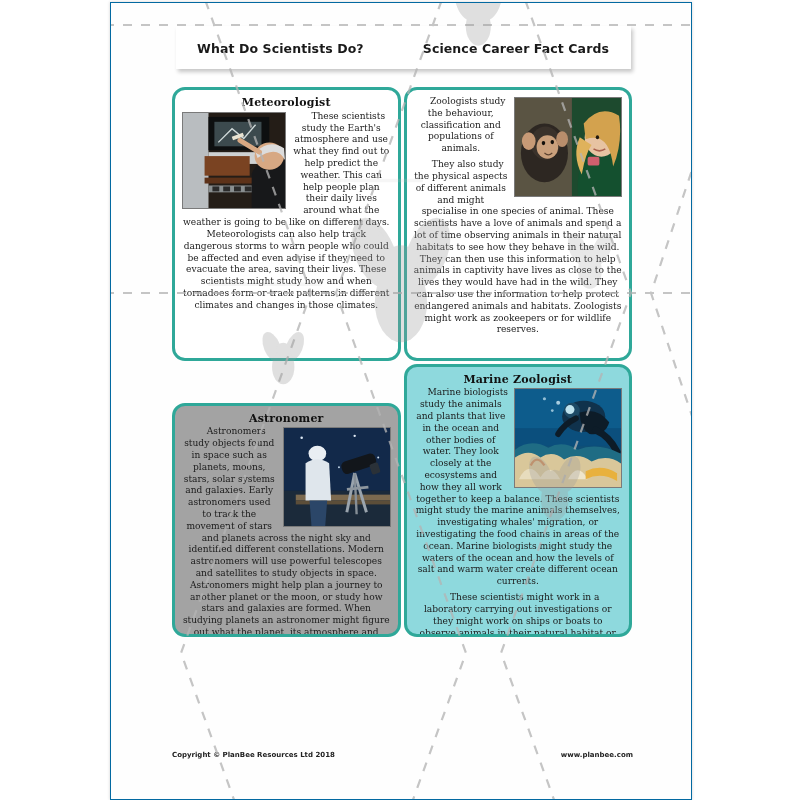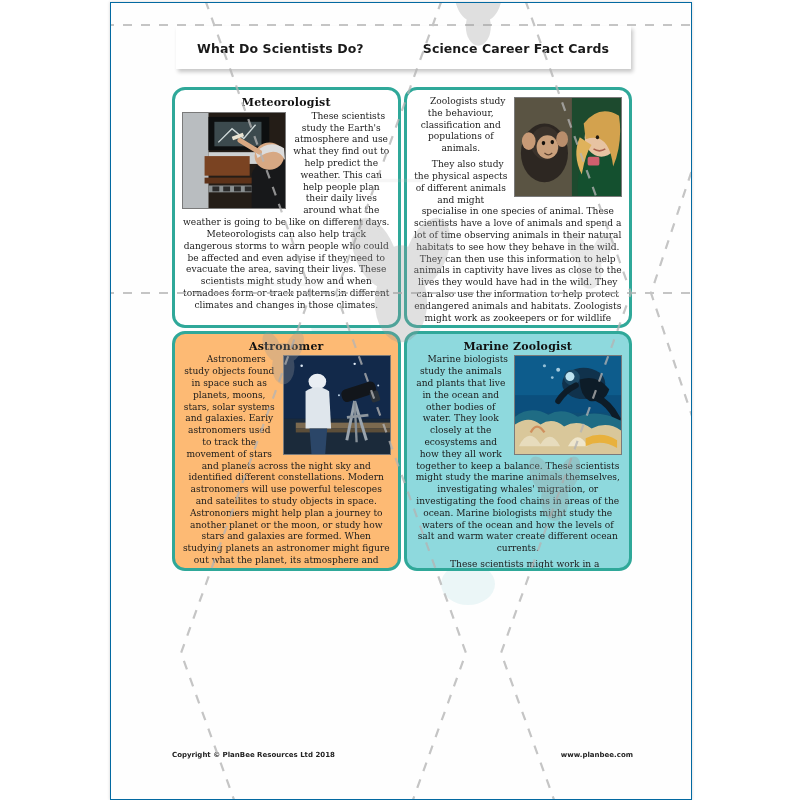--- a/index.html
+++ b/index.html
@@ -43,37 +43,37 @@
     font-family:"DejaVu Sans", sans-serif;
     font-weight:bold; font-size:12.5px; color:#1a1a1a;
     letter-spacing:.1px; white-space:nowrap;
   }
   .titlebar .t-left{left:21px;}
   .titlebar .t-right{right:22px;}
 
   
   .cards{
     position:absolute; left:61px; top:84px;
-    width:460px; height:484px;
+    width:460px; height:550px;
     display:grid;
     grid-template-columns:1fr 1fr;
     grid-template-rows:1fr 1fr;
     gap:3px;
     z-index:10;
   }
   .card{
     position:relative;
     border:3px solid #2fa899;
     border-radius:13px;
     overflow:hidden;
     box-sizing:border-box;
     padding:6px 7px 5px 7px;
   }
   .card.white{background:#ffffff;}
-  .card.blue{background:#fdba74;}
+  .card.blue{background:#a3a3a3;margin-top:39px;}
   .card.cyan{background:#8ed9dd;}
 
   .card-title{
     text-align:center;
     font-family:"DejaVu Serif", serif;
     font-weight:bold;
     font-size:11px;
     color:#111;
     margin:0 0 1px 0;
     line-height:1.25;

